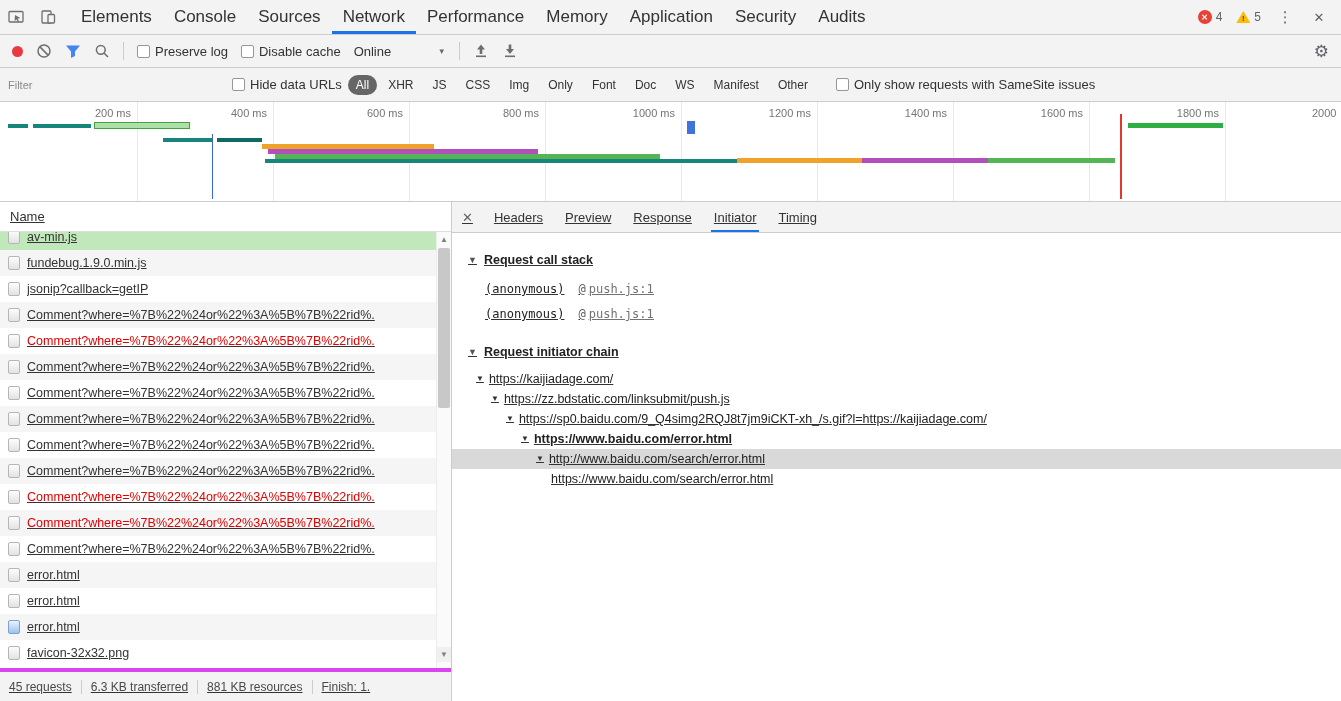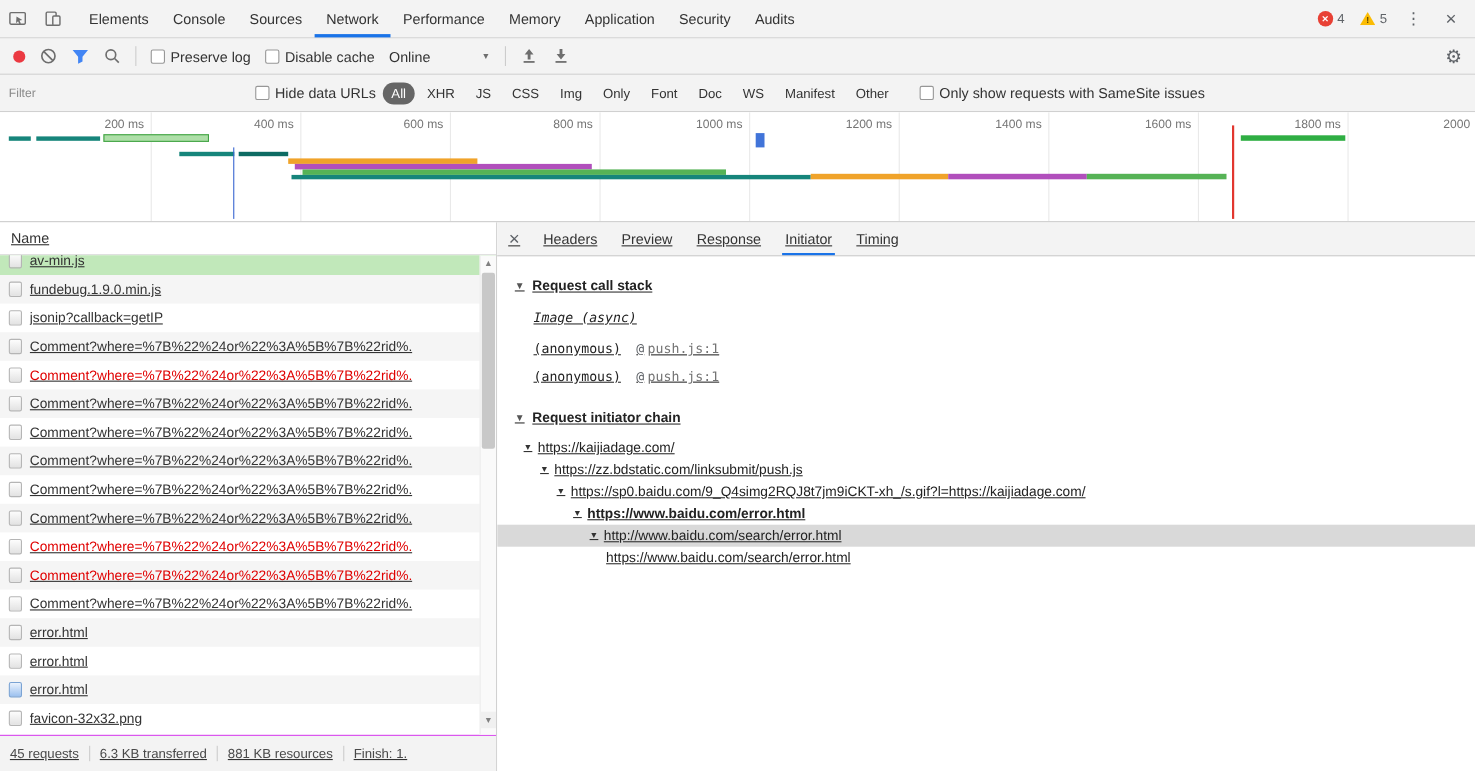--- a/index.html
+++ b/index.html
@@ -5,21 +5,21 @@
   * { margin:0; padding:0; box-sizing:border-box; }
   html,body { width:1341px; height:701px; overflow:hidden; }
   body { font-family:"Liberation Sans", sans-serif; font-size:12px; color:#333; background:#fff; }
 
   .devtools { width:1341px; height:701px; display:flex; flex-direction:column; background:#fff; }
 
   
   .main-tabbar { height:35px; flex:none; background:#f3f3f3; border-bottom:1px solid #ccc; display:flex; align-items:center; }
   .tool-icon { width:32px; height:100%; display:flex; align-items:center; justify-content:center; color:#5f6368; cursor:pointer; }
   .tabs { display:flex; height:100%; margin-left:6px; }
-  .tab { padding:0 11px; display:flex; align-items:center; font-size:13px; color:#333; position:relative; cursor:pointer; white-space:nowrap; }
+  .tab { padding:0 11px; display:flex; align-items:center; font-size:17px; color:#333; position:relative; cursor:pointer; white-space:nowrap; }
   .tab.active::after { content:""; position:absolute; left:0; right:0; bottom:0; height:3px; background:#1a73e8; }
   .tabbar-right { margin-left:auto; display:flex; align-items:center; gap:2px; padding-right:6px; }
   .badge { display:flex; align-items:center; gap:4px; padding:0 6px; font-size:12px; color:#5f6368; cursor:pointer; }
   .err-circle { width:14px; height:14px; border-radius:50%; background:#e84135; color:#fff; font-size:8px; font-weight:bold; display:flex; align-items:center; justify-content:center; }
   .warn-tri { width:14px; height:12px; background:#fbbc04; clip-path:polygon(50% 0,100% 100%,0 100%); position:relative; }
   .warn-tri::after { content:"!"; position:absolute; left:50%; top:58%; transform:translate(-50%,-50%); font-size:8px; font-weight:bold; color:#594300; }
   .dots-icon { font-size:15px; letter-spacing:0; }
   .close-icon { font-size:13px; }
 
   
@@ -67,21 +67,21 @@
   .req-name { overflow:hidden; text-overflow:clip; }
 
   
   .scrollbar { position:absolute; top:0; right:0; bottom:0; width:15px; background:#fafafa; border-left:1px solid #ececec; }
   .sb-btn { position:absolute; left:0; right:0; height:15px; display:flex; align-items:center; justify-content:center; font-size:8px; color:#808080; cursor:pointer; }
   .sb-btn.up { top:0; }
   .sb-btn.down { bottom:6px; background:#f0f0f0; }
   .sb-thumb { position:absolute; left:1px; right:1px; top:16px; height:160px; background:#c8c8c8; border-radius:2px; cursor:grab; }
 
   
-  .status-bar { height:33px; flex:none; border-top:1px solid #d946ef; background:#f3f3f3; display:flex; align-items:center; font-size:12px; color:#494949; overflow:hidden; }
+  .status-bar { height:33px; flex:none; border-top:4px solid #d946ef; background:#f3f3f3; display:flex; align-items:center; font-size:12px; color:#494949; overflow:hidden; }
   .status-item { padding:0 9px; border-right:1px solid #ccc; white-space:nowrap; }
   .status-item:last-child { border-right:none; }
 
   
   .right-pane { flex:1; display:flex; flex-direction:column; background:#fff; min-width:0; }
   .detail-tabbar { height:31px; flex:none; background:#f3f3f3; border-bottom:1px solid #ccc; display:flex; align-items:center; }
   .close-detail { padding:0 10px; color:#5f6368; font-size:13px; cursor:pointer; }
   .dtab { padding:0 11px; height:100%; display:flex; align-items:center; font-size:13px; color:#333; position:relative; cursor:pointer; }
   .dtab.active::after { content:""; position:absolute; left:8px; right:8px; bottom:0; height:2px; background:#1a73e8; }
   .detail-body { flex:1; overflow:hidden; padding-top:12px; }
@@ -353,21 +353,20 @@
             <div class="dtab">Timing</div>
           </div>
       </div>
       <div class="detail-body">
 
         <div class="section">
           <div class="section-title">
             <span class="tri">▼</span>
             <span>Request call stack</span>
           </div>
-          <div class="async-frame">Image (async)</div>
           <div>
               <div class="frame"><span class="fn">(anonymous)</span><span class="at">@</span><span class="loc">push.js:1</span></div>
               <div class="frame"><span class="fn">(anonymous)</span><span class="at">@</span><span class="loc">push.js:1</span></div>
             </div>
         </div>
 
         <div class="section chain-section">
           <div class="section-title">
             <span class="tri">▼</span>
             <span>Request initiator chain</span>

